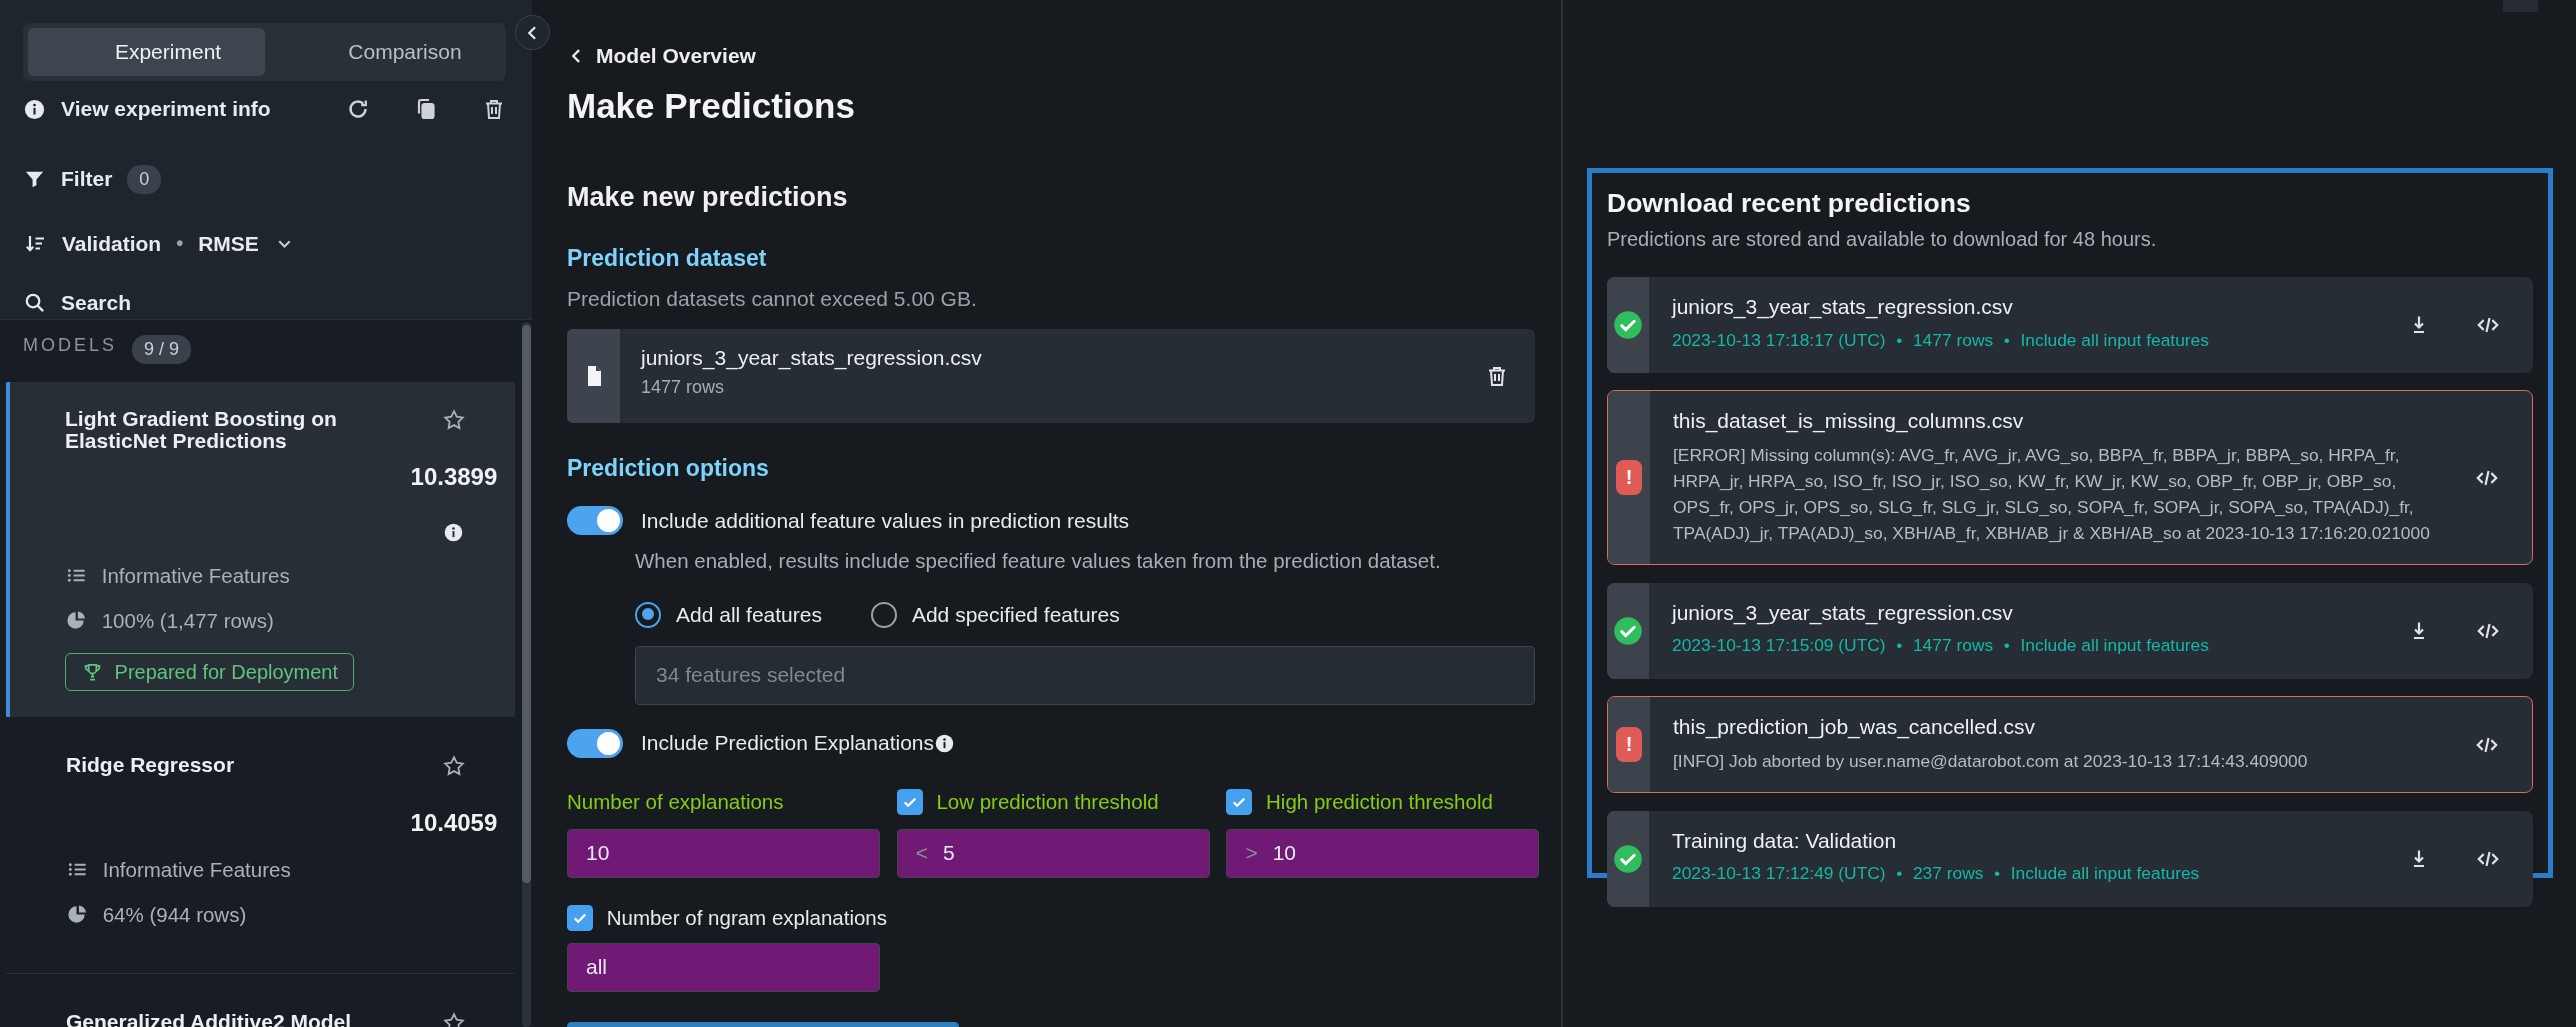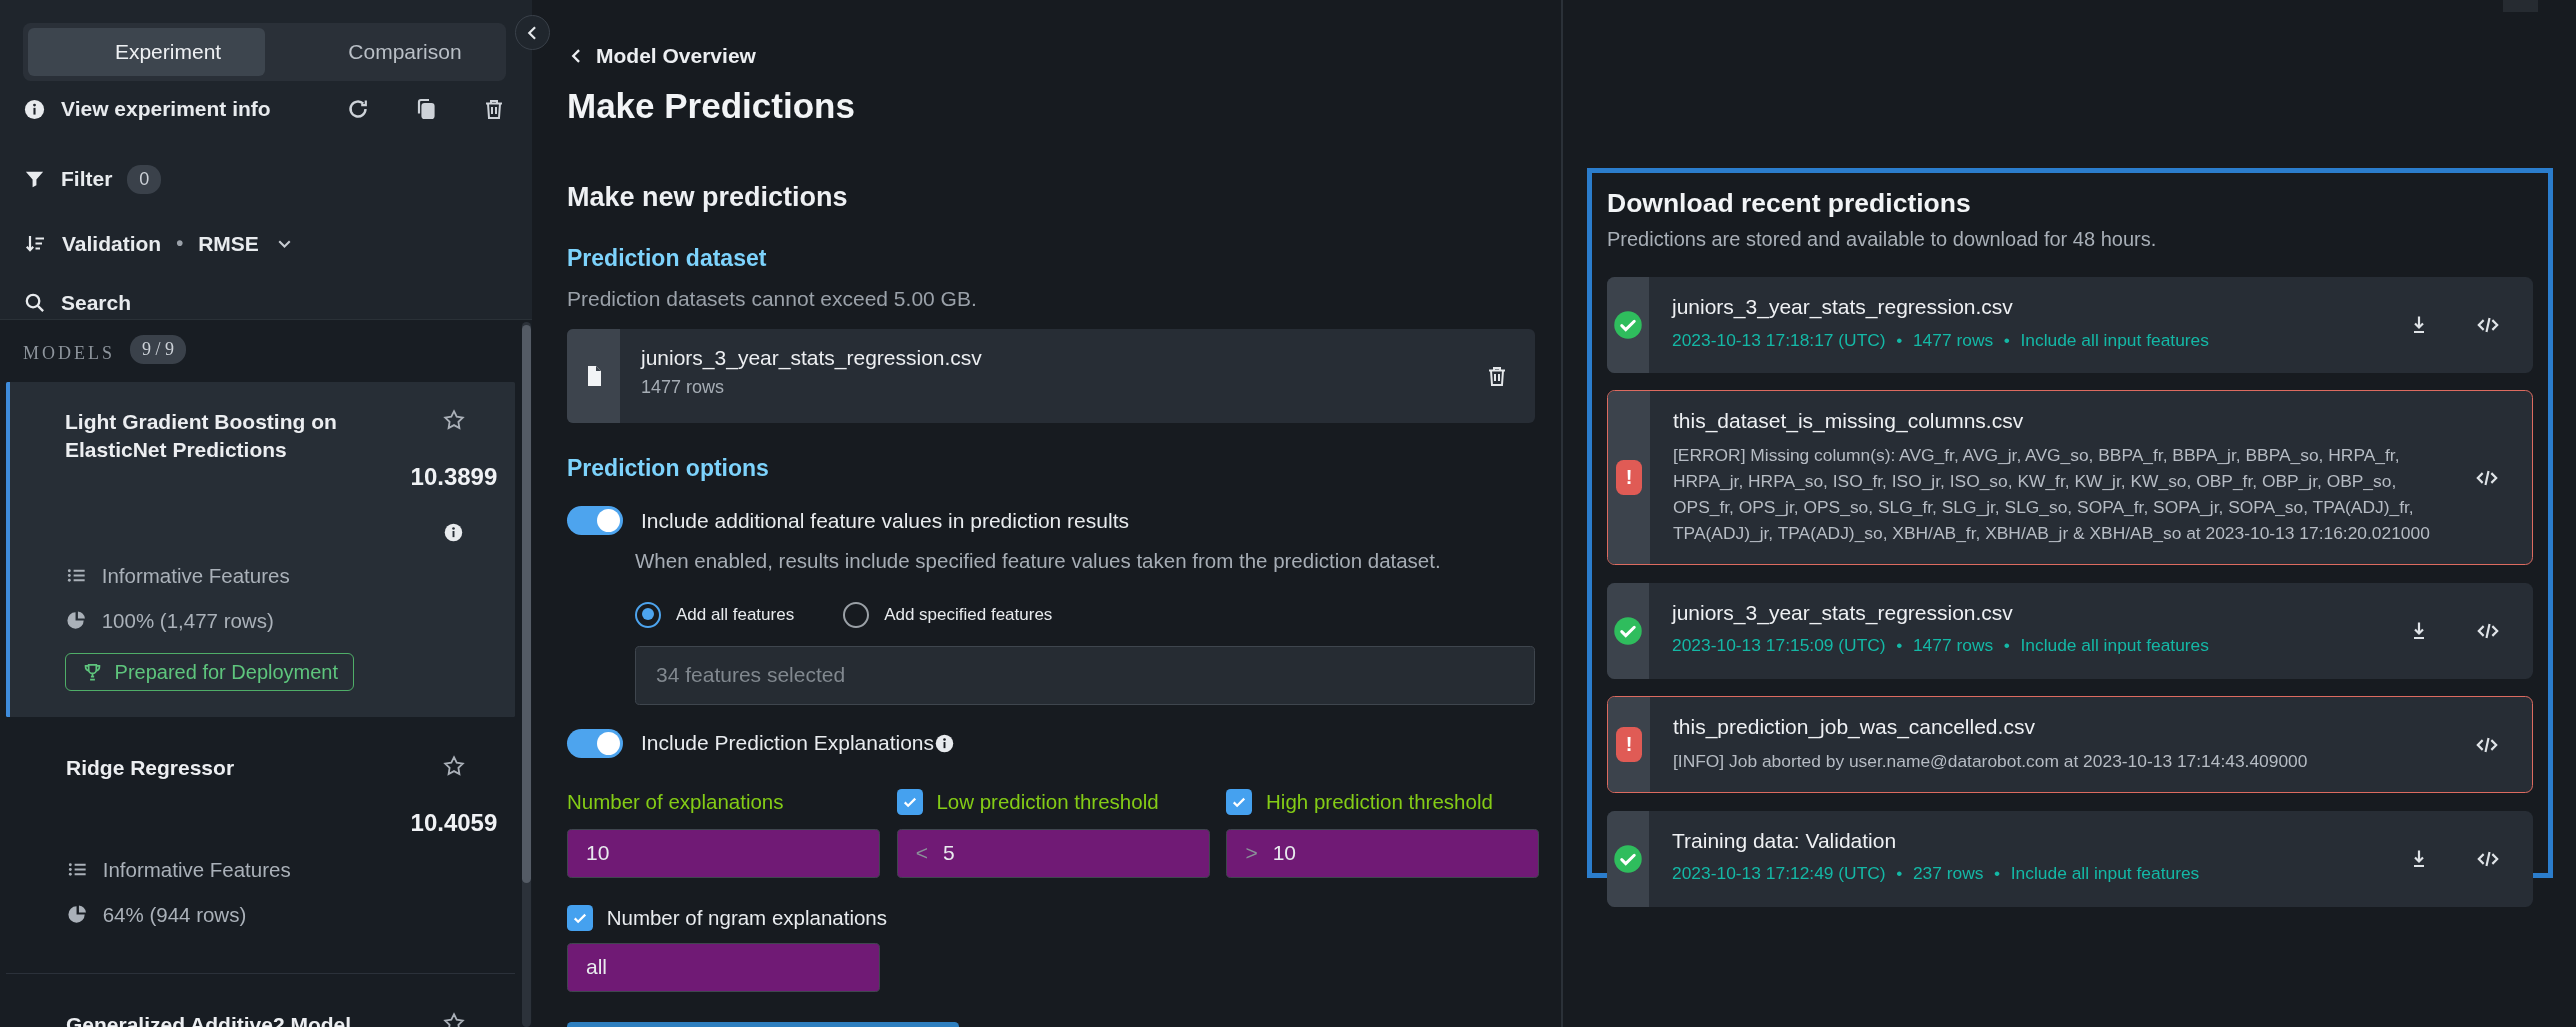--- a/index.html
+++ b/index.html
@@ -19,26 +19,26 @@
   .row-sort { margin-top:38px; }
   .row-search { margin-top:35px; }
   .icon { display:inline-flex; align-items:center; justify-content:center; }
   .icon svg { display:block; }
   .side-actions { margin-left:auto; display:flex; gap:44px; color:#ced3d9; }
   .pill { background:#3a414a; color:#cdd2d8; font-size:18px; font-weight:normal; border-radius:13.7px; padding:3.8px 12px; }
   .dot-sep { color:#9aa1a9; font-size:20px; }
   .chev { color:#c6cbd1; }
 
   .models { position:absolute; left:0; right:0; top:319px; bottom:0; background:#181d23; border-top:0.8px solid #2a3137; overflow:hidden; }
-  .models-header { display:flex; align-items:flex-end; gap:15px; padding:15px 23px 7.6px 23px;font-family:Liberation Serif, serif; }
+  .models-header { display:flex; align-items:flex-start; gap:15px; padding:15px 23px 7.6px 23px; }
   .models-label { font-size:18px; letter-spacing:3px; color:#8d949c; }
   .mcard { position:relative; margin:10.6px 16.7px 0 6px; padding:26px 18px 26px 60px; background:transparent; }
   .mcard.selected { background:#272e36; border-left:4.6px solid #3f8cdc; padding-left:55px; border-radius:1.5px; }
   .mcard-toprow { display:flex; align-items:flex-start; }
-  .mcard-name { width:319px; font-size:21px; font-weight:bold; color:#eceef1; line-height:28px; }
+  .mcard-name { width:319px; font-size:21px; font-weight:bold; color:#eceef1; line-height:22px; }
   .mcard-score { margin-left:auto; display:flex; align-items:center; gap:31px;flex-direction:column; }
   .score-val { font-size:24px; font-weight:bold; color:#f0f2f5; }
   .star { color:#aab0b8; }
   .mrow { display:flex; align-items:center; gap:13.7px; margin-top:21px; font-size:20.5px; color:#aab1b9; font-weight:normal; }
   .badge-deploy { display:inline-flex; align-items:center; gap:10.6px; margin-top:20px; border:1.5px solid #4fae68; color:#5ec57d; border-radius:6px; padding:6.8px 15px; font-size:20px; }
   .mdivider { border-top:0.8px solid #2b313a; margin:20px 16.7px 0 6px; }
   .side-scroll { position:absolute; right:0.8px; top:322px; bottom:0; width:9px; border-radius:4.6px; background:#2c323a; }
   .side-thumb { position:absolute; right:0.8px; top:325px; height:558px; width:9px; border-radius:4.6px; background:#545b65; }
   .collapse-btn { position:absolute; left:515px; top:15px; width:35px; height:35px; border-radius:50%; background:#20262d; border:1.5px solid #3a414a; display:flex; align-items:center; justify-content:center; color:#e6e9ec; z-index:5; }
 
@@ -55,21 +55,21 @@
   .ds-strip { width:53px; background:#3d444d; display:flex; align-items:center; justify-content:center; color:#f2f4f6; }
   .ds-body { padding:16.7px 21px; }
   .ds-name { font-size:21px; color:#eceef1; }
   .ds-rows { margin-top:7.6px; font-size:18px; color:#a6adb5; }
   .ds-trash { margin-left:auto; display:flex; align-items:center; padding-right:26px; color:#e4e7ea; }
   .toggle-row { margin-top:24px; display:flex; align-items:center; gap:18px; font-size:21px; color:#e8ebee; }
   .toggle { position:relative; width:56px; height:29px; border-radius:14.4px; background:#4da4ee; flex:0 0 auto; }
   .toggle .knob { position:absolute; right:3px; top:3px; width:23px; height:23px; border-radius:50%; background:#fff; }
   .hint { margin-left:68px; margin-top:13.7px; font-size:20.5px; color:#a6adb5; }
   .radio-row { margin-left:68px; margin-top:29px; display:flex; align-items:center; gap:49px; }
-  .radio-opt { display:flex; align-items:center; gap:15px; font-size:17px; color:#e8ebee; }
+  .radio-opt { display:flex; align-items:center; gap:15px; font-size:21px; color:#e8ebee; }
   .radio { width:26px; height:26px; border-radius:50%; border:2.3px solid #9aa0a6; position:relative; flex:0 0 auto; }
   .radio.sel { border-color:#4da4ee; }
   .radio.sel::after { content:""; position:absolute; left:4.6px; top:4.6px; width:12px; height:12px; border-radius:50%; background:#4da4ee; }
   .feat-field { margin-left:68px; margin-top:18px; width:900px; height:59px; background:#262c33; border:0.8px solid #3f464e; border-radius:4.6px; display:flex; align-items:center; padding:0 20px; font-size:21px; color:#81888f; }
   .inforow { display:inline-flex; align-items:center; }
   .grid3 { margin-top:29px; display:grid; grid-template-columns:313px 313px 313px; column-gap:16.7px; }
   .cell-label { display:flex; align-items:center; gap:13.7px; font-size:20.5px; color:#84cc16; height:30px; }
   .checkbox { width:26px; height:26px; border-radius:4.6px; background:#45a1ef; display:flex; align-items:center; justify-content:center; flex:0 0 auto; }
   .field { margin-top:12px; height:49px; background:#701a75; border:0.8px solid #3f464e; border-radius:4.6px; display:flex; align-items:center; padding:0 18px; font-size:21px; color:#e8ebee; }
   .field .prefix { color:#8a9199; margin-right:15px; }

